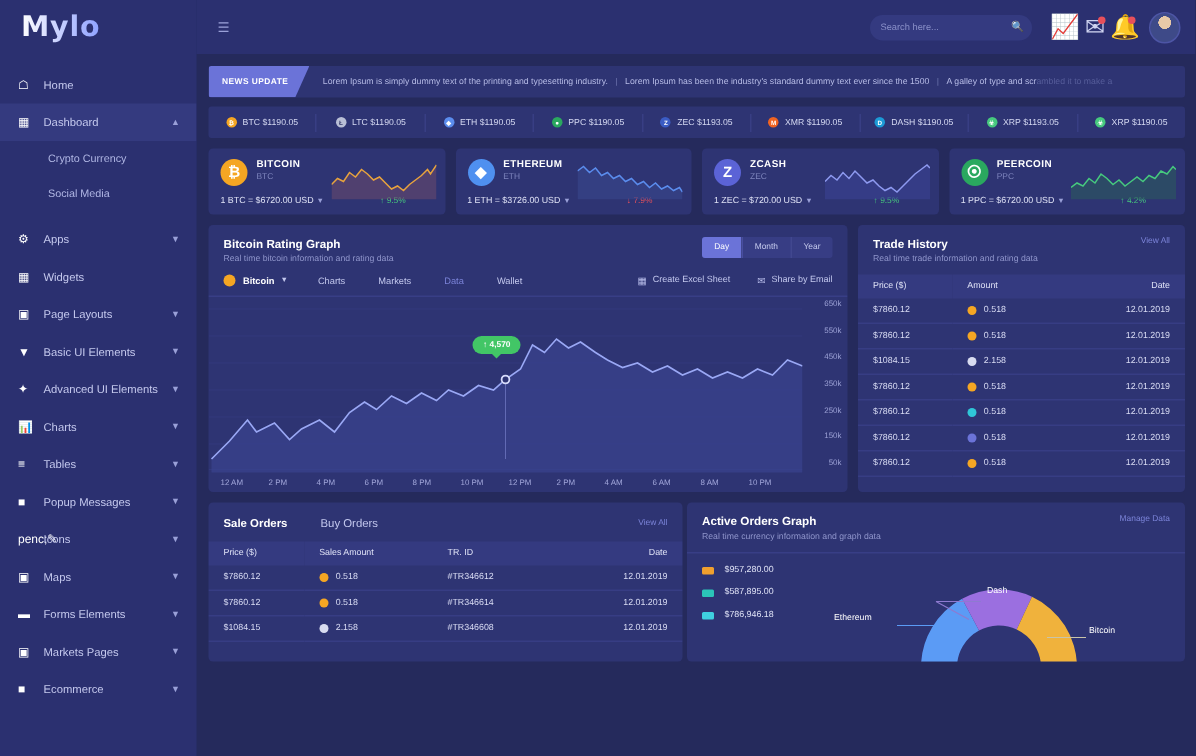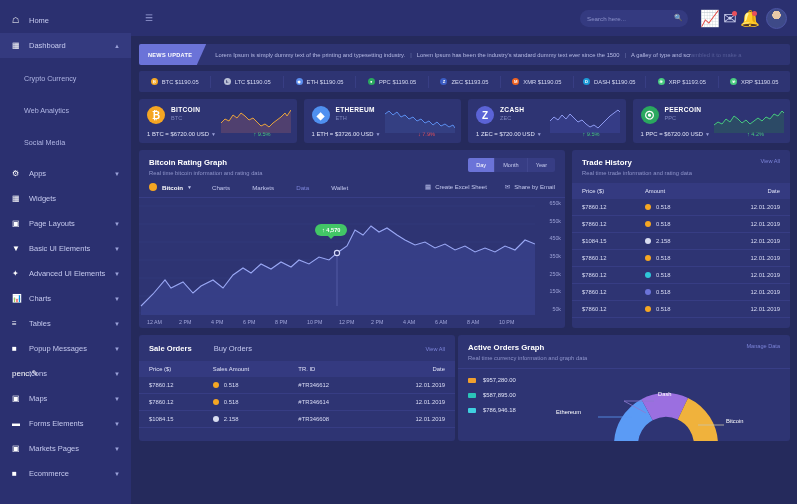--- a/index.html
+++ b/index.html
@@ -38,21 +38,21 @@
   .nav-item.active { background: #343a7f; }
   .nav-item .ic {
     width: 13px; flex: 0 0 13px; display: flex; align-items: center;
     color: #ffffff; font-size: 8px;
   }
   .nav-item .lbl { flex: 1; padding-left: 4px; white-space: nowrap; }
   .nav-item .car { font-size: 6px; color: #9aa0d8; }
   .subnav { background: #2b3070; }
   .sub-item {
     height: 23px; display: flex; align-items: center;
-    padding-left: 24px; color: #b0b6e4; font-size: 7.2px; cursor: pointer; margin-top: 9px;
+    padding-left: 32px; color: #b0b6e4; font-size: 7.2px; cursor: pointer;
   }
   .nav-gap { height: 7px; }
 
   
   .main { flex: 1; height: 504px; display: flex; flex-direction: column; background: #252a5c; }
   .topbar {
     height: 36px; background: #2b3070; display: flex; align-items: center;
     padding: 0 10px 0 14px; flex: 0 0 36px;
   }
   .hamburger { width: 11px; color: #9aa0d8; font-size: 9px; cursor: pointer; line-height: 1; }
@@ -221,35 +221,37 @@
   .leg-val { font-size: 5.9px; color: #dfe2f6; }
   .donut-wrap { flex: 1; position: relative; }
   .lbl-tag { position: absolute; font-size: 5.8px; color: #ffffff; white-space: nowrap; }
 </style>
 </head>
 <body>
 
 <div class="app">
 
   <aside class="sidebar">
+    <div class="logo-wrap">
+      <span class="logo">Mylo</span>
+    </div>
     <nav class="nav">
 
       <div class="nav-item">
         <span class="ic">☖</span>
         <span class="lbl">Home</span>
       </div>
 
       <div class="nav-item active">
         <span class="ic">▦</span>
         <span class="lbl">Dashboard</span>
         <span class="car">▲</span>
       </div>
       <div class="subnav">
         <div class="sub-item">Crypto Currency</div>
-        <div class="sub-item">Web Analytics</div>
         <div class="sub-item">Social Media</div>
       </div>
       <div class="nav-gap"></div>
 
       <div class="nav-item">
         <span class="ic">⚙</span>
         <span class="lbl">Apps</span>
         <span class="car">▼</span>
       </div>
       <div class="nav-item">

